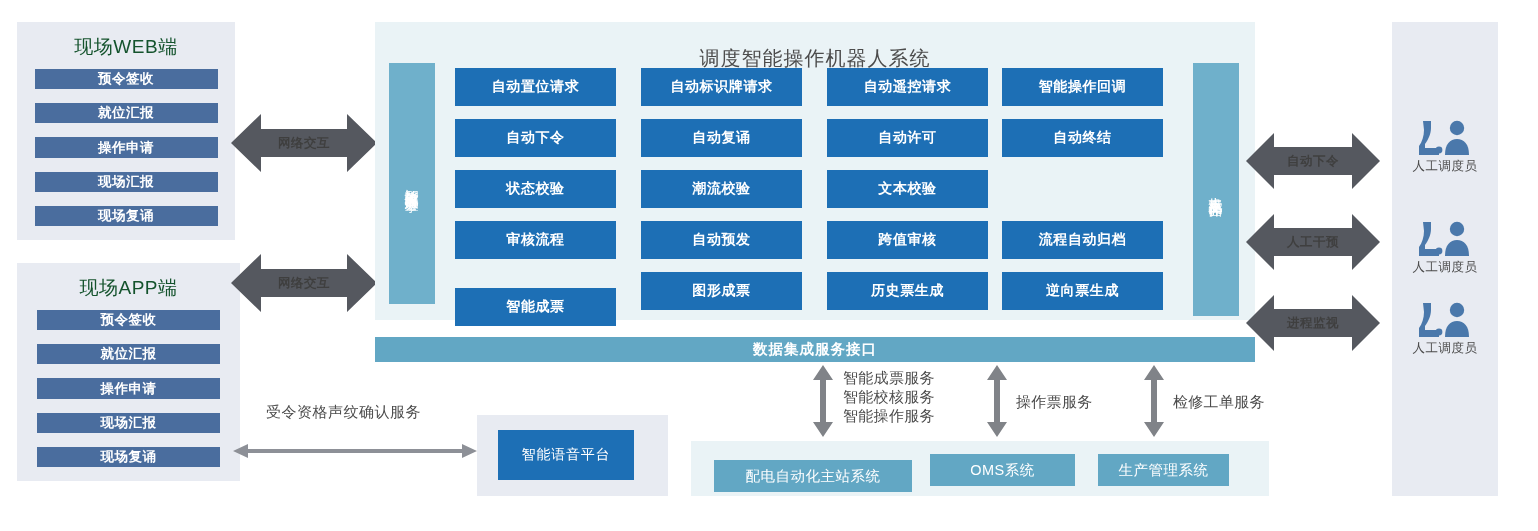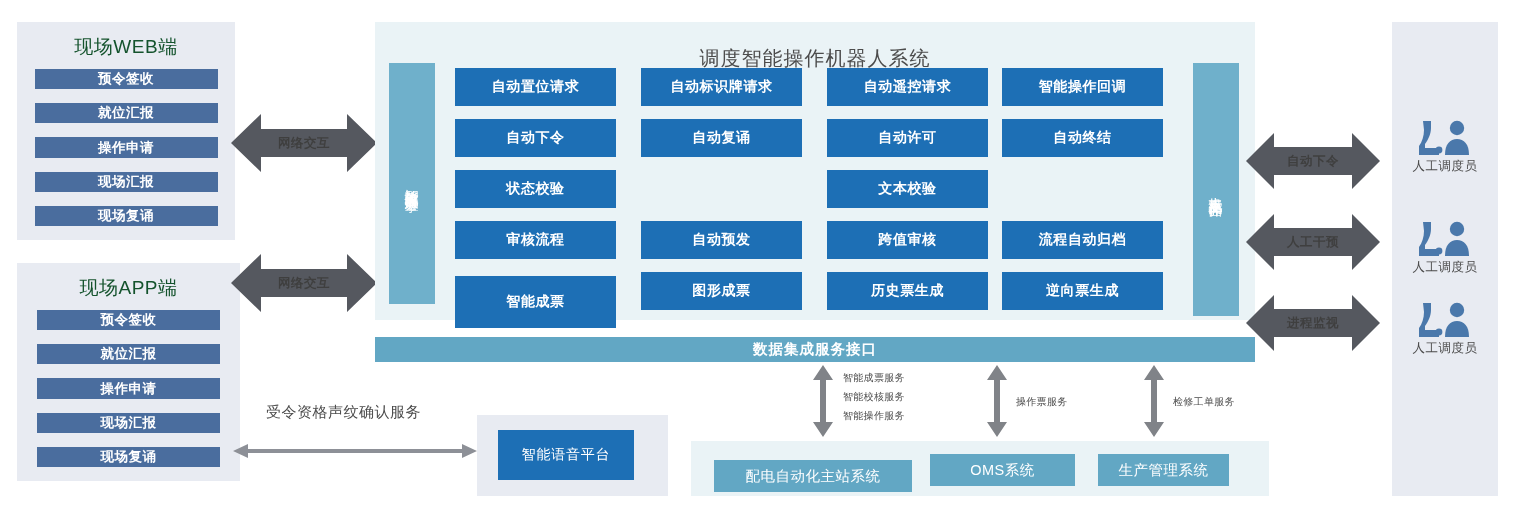--- a/index.html
+++ b/index.html
@@ -83,21 +83,21 @@
   }
   .disp-icon { display: block; margin: 0 auto; }
 
   
   .harrow-label {
     position: absolute; width: 100%; text-align: center;
     font-size: 12.5px; color: #3f3f3f; font-weight: 700; letter-spacing: .5px;
     top: 50%; transform: translateY(-50%); line-height: 1;
   }
   .varrow-label {
-    position: absolute; font-size: 10px; color: #4c4c4c;
+    position: absolute; font-size: 15px; color: #4c4c4c;
     line-height: 19px; letter-spacing: .3px; white-space: pre-line;
   }
   .thin-label {
     position: absolute; font-size: 15px; color: #4c4c4c; letter-spacing: .5px;
     white-space: nowrap;
   }
   svg { display: block; overflow: visible; }
 </style>
 </head>
 <body>
@@ -148,28 +148,29 @@
   <div class="abs fn-box" style="left:641px; top:68px; width:161px; height:38px;">自动标识牌请求</div>
   <div class="abs fn-box" style="left:827px; top:68px; width:161px; height:38px;">自动遥控请求</div>
   <div class="abs fn-box" style="left:1002px; top:68px; width:161px; height:38px;">智能操作回调</div>
 
   <div class="abs fn-box" style="left:455px; top:119px; width:161px; height:38px;">自动下令</div>
   <div class="abs fn-box" style="left:641px; top:119px; width:161px; height:38px;">自动复诵</div>
   <div class="abs fn-box" style="left:827px; top:119px; width:161px; height:38px;">自动许可</div>
   <div class="abs fn-box" style="left:1002px; top:119px; width:161px; height:38px;">自动终结</div>
 
   <div class="abs fn-box" style="left:455px; top:170px; width:161px; height:38px;">状态校验</div>
+  <div class="abs fn-box" style="left:641px; top:170px; width:161px; height:38px;">潮流校验</div>
   <div class="abs fn-box" style="left:827px; top:170px; width:161px; height:38px;font-family:Liberation Mono, monospace;">文本校验</div>
 
   <div class="abs fn-box" style="left:455px; top:221px; width:161px; height:38px;">审核流程</div>
   <div class="abs fn-box" style="left:641px; top:221px; width:161px; height:38px;">自动预发</div>
   <div class="abs fn-box" style="left:827px; top:221px; width:161px; height:38px;">跨值审核</div>
   <div class="abs fn-box" style="left:1002px; top:221px; width:161px; height:38px;">流程自动归档</div>
 
-  <div class="abs fn-box" style="left:455px; top:276px; width:161px; height:52px;">智能成票</div>
+  <div class="abs fn-box" style="left:455px; top:288px; width:161px; height:38px;">智能成票</div>
   <div class="abs fn-box" style="left:641px; top:272px; width:161px; height:38px;">图形成票</div>
   <div class="abs fn-box" style="left:827px; top:272px; width:161px; height:38px;">历史票生成</div>
   <div class="abs fn-box" style="left:1002px; top:272px; width:161px; height:38px;">逆向票生成</div>
 
   <div class="abs" id="data-bar" style="left:375px; top:337px; width:880px; height:25px;">数据集成服务接口</div>
 
   <div class="abs" style="left:812px; top:365px; width:22px; height:72px;">
     <svg width="22" height="72" viewBox="0 0 22 72">
       <path d="M11,0 L21,15 L14,15 L14,57 L21,57 L11,72 L1,57 L8,57 L8,15 L1,15 Z" fill="#808388"></path>
     </svg>

